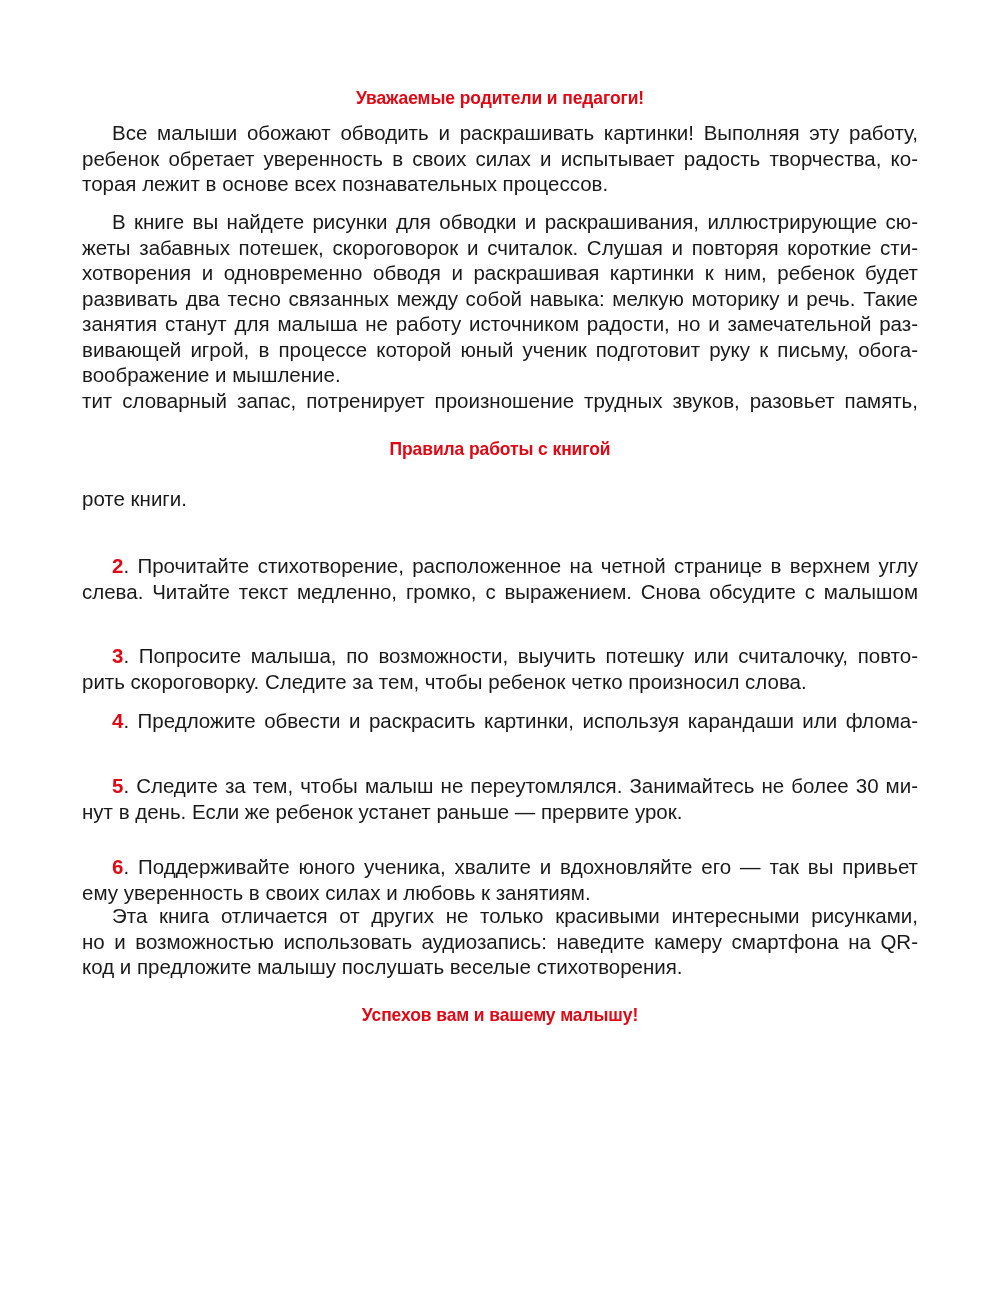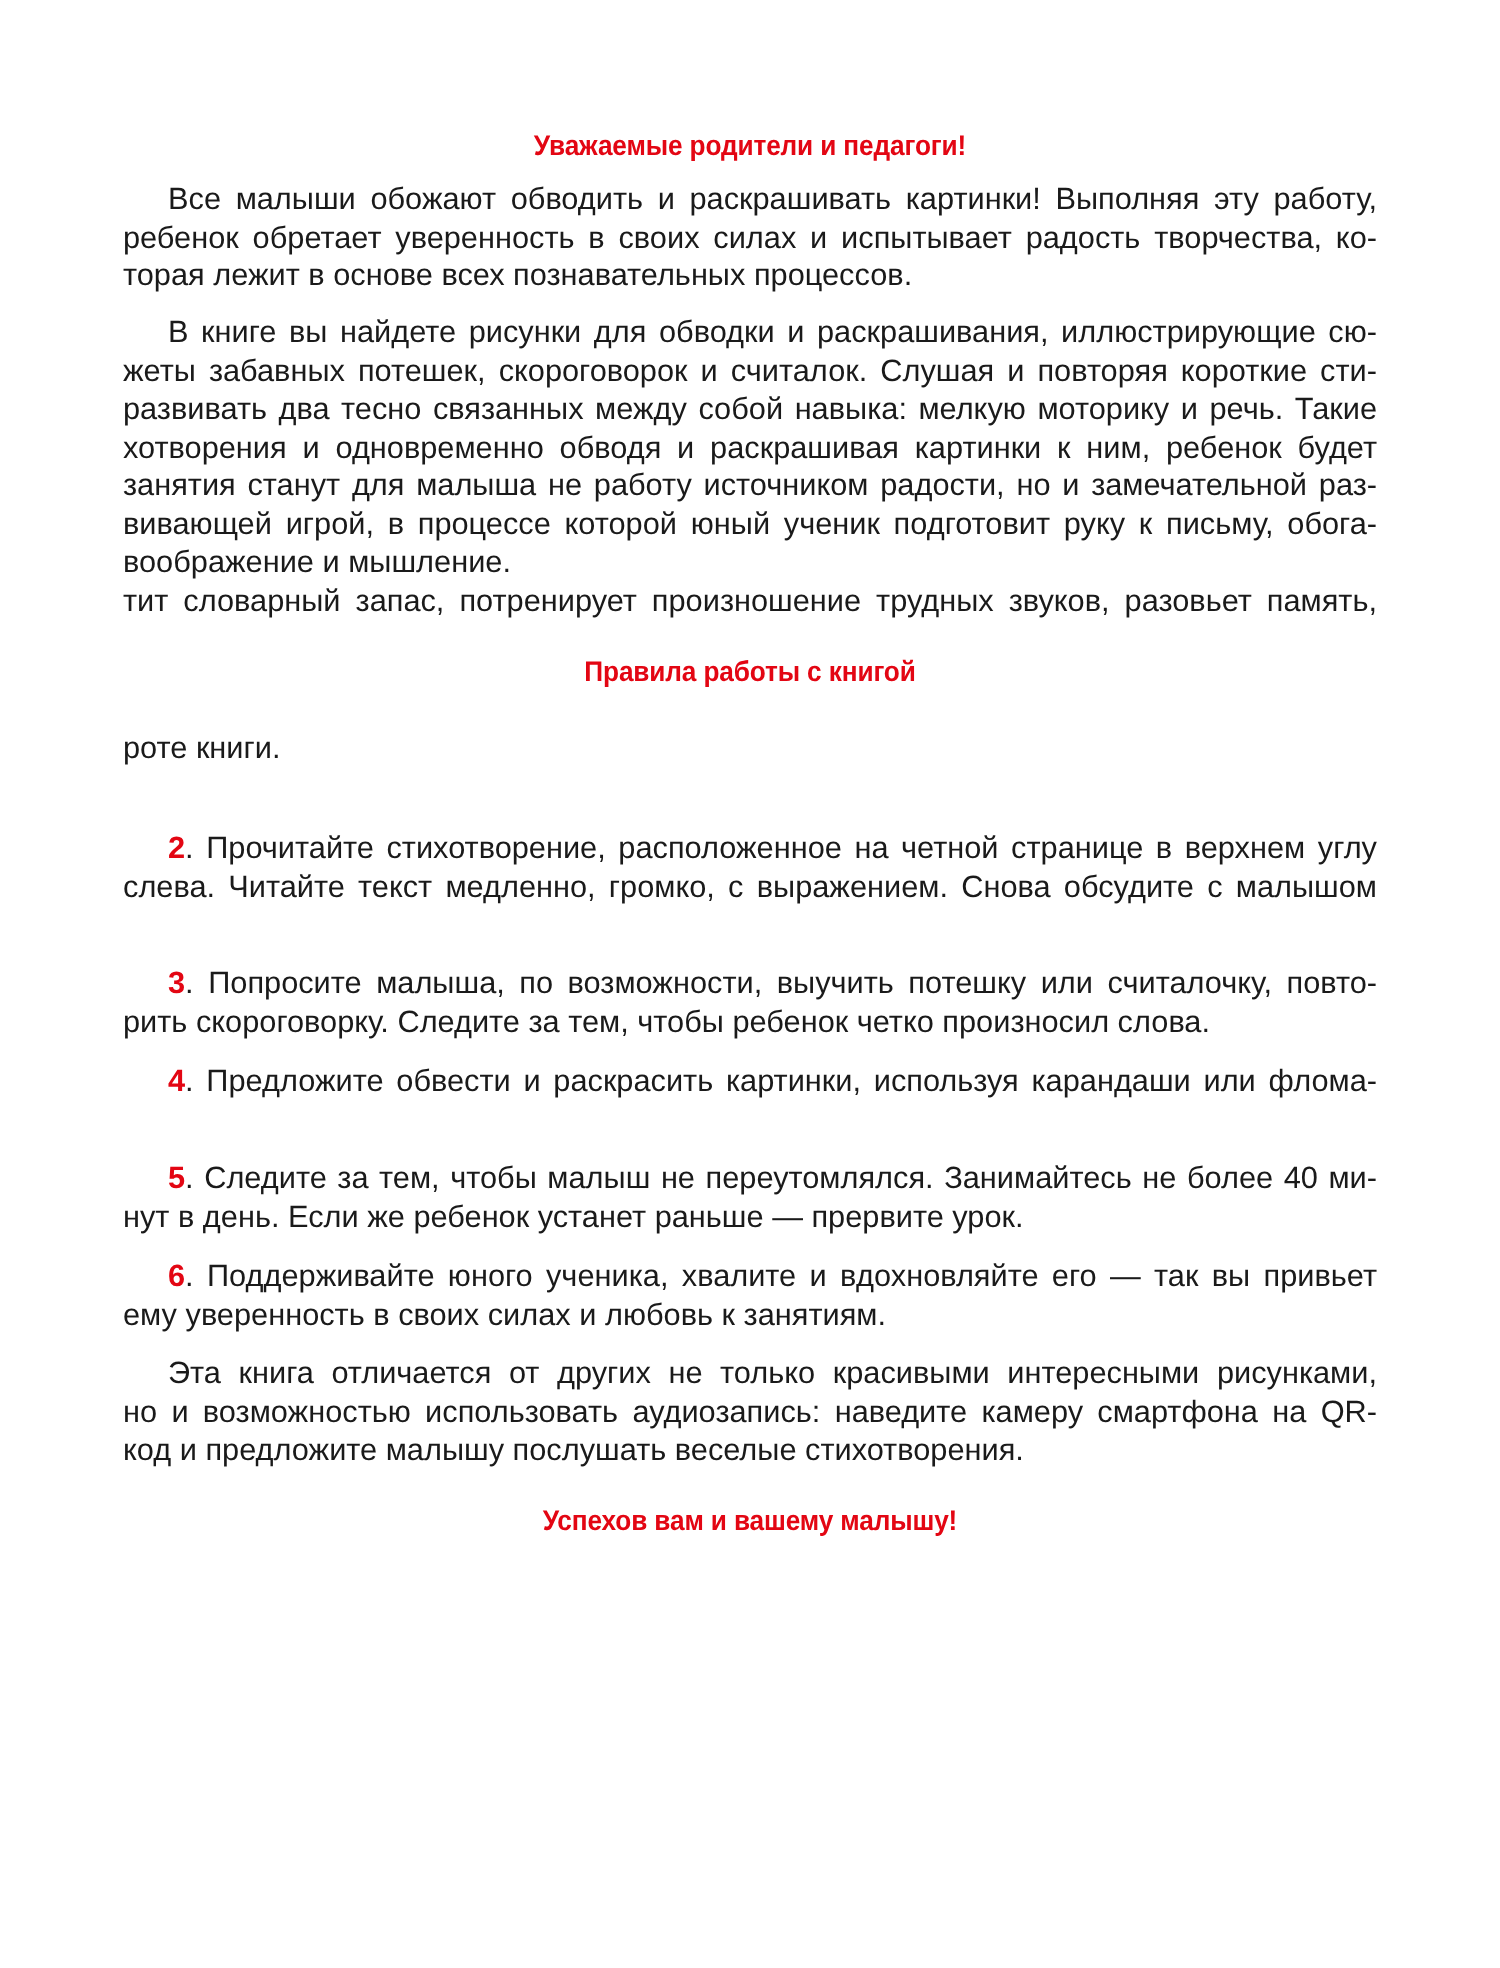--- a/index.html
+++ b/index.html
@@ -43,22 +43,22 @@
 
   <div class="para" style="top:120px;">
     <span class="line indent" style="display: block;">Все малыши обожают обводить и раскрашивать картинки! Выполняя эту работу,</span>
     <span class="line" style="display: block;">ребенок обретает уверенность в своих силах и испытывает радость творчества, ко-</span>
     <span class="line last" style="display: block;">торая лежит в основе всех познавательных процессов.</span>
   </div>
 
   <div class="para" style="top:209px;">
     <span class="line indent" style="display: block;">В книге вы найдете рисунки для обводки и раскрашивания, иллюстрирующие сю-</span>
     <span class="line" style="display: block;">жеты забавных потешек, скороговорок и считалок. Слушая и повторяя короткие сти-</span>
+    <span class="line" style="display: block;">хотворения и одновременно обводя и раскрашивая картинки к ним, ребенок будет</span>
     <span class="line" style="display: block;">развивать два тесно связанных между собой навыка: мелкую моторику и речь. Такие</span>
-    <span class="line" style="display: block;">хотворения и одновременно обводя и раскрашивая картинки к ним, ребенок будет</span>
     <span class="line" style="display: block;">занятия станут для малыша не работу источником радости, но и замечательной раз-</span>
     <span class="line" style="display: block;">вивающей игрой, в процессе которой юный ученик подготовит руку к письму, обога-</span>
     <span class="line last" style="display: block;">воображение и мышление.</span>
     <span class="line" style="display: block;">тит словарный запас, потренирует произношение трудных звуков, разовьет память,</span>
   </div>
 
   <div class="heading" style="top:438px;">Правила работы с книгой</div>
 
   <div class="para" style="top:486px;">
     <span class="line last" style="display: block;">роте книги.</span>
@@ -72,26 +72,26 @@
   <div class="para" style="top:643px;">
     <span class="line indent" style="display: block;"><span class="num">3</span><span>. Попросите малыша, по возможности, выучить потешку или считалочку, повто-</span></span>
     <span class="line last" style="display: block;">рить скороговорку. Следите за тем, чтобы ребенок четко произносил слова.</span>
   </div>
 
   <div class="para" style="top:708px;">
     <span class="line indent" style="display: block;"><span class="num">4</span><span>. Предложите обвести и раскрасить картинки, используя карандаши или флома-</span></span>
   </div>
 
   <div class="para" style="top:773px;">
-    <span class="line indent" style="display: block;"><span class="num">5</span><span>. Следите за тем, чтобы малыш не переутомлялся. Занимайтесь не более 40 ми-</span></span>
+    <span class="line indent" style="display: block;"><span class="num">5</span><span>. Следите за тем, чтобы малыш не переутомлялся. Занимайтесь не более 30 ми-</span></span>
     <span class="line last" style="display: block;">нут в день. Если же ребенок устанет раньше — прервите урок.</span>
   </div>
 
   <div class="para" style="top:838px;">
-    <span class="line indent" style="display: block;"><span class="num">6</span><span>. Поддерживайте юного ученика, хвалите и вдохновляйте его — так вы привьет</span></span>
+    <span class="line indent" style="display: block; margin-top: 16px;"><span class="num">6</span><span>. Поддерживайте юного ученика, хвалите и вдохновляйте его — так вы привьет</span></span>
     <span class="line last" style="display: block;">ему уверенность в своих силах и любовь к занятиям.</span>
   </div>
 
   <div class="para" style="top:903px;">
     <span class="line indent" style="display: block;">Эта книга отличается от других не только красивыми интересными рисунками,</span>
     <span class="line" style="display: block;">но и возможностью использовать аудиозапись: наведите камеру смартфона на QR-</span>
     <span class="line last" style="display: block;">код и предложите малышу послушать веселые стихотворения.</span>
   </div>
 
   <div class="heading" style="top:1004px;">Успехов вам и вашему малышу!</div>

